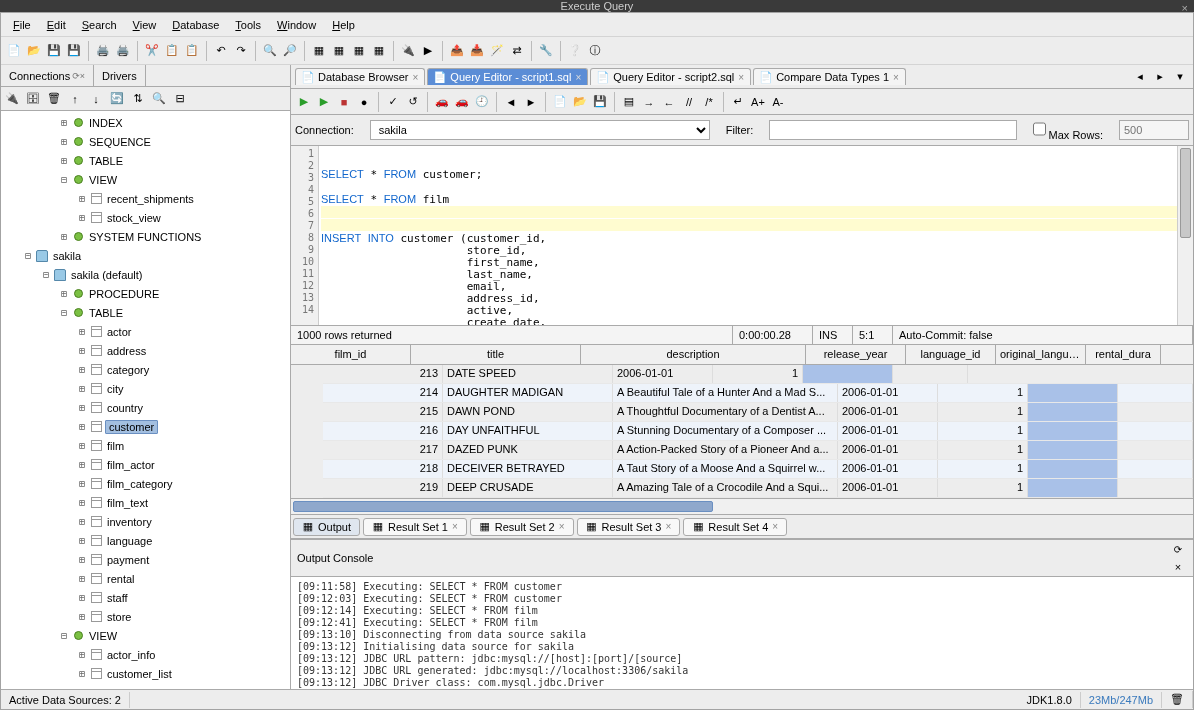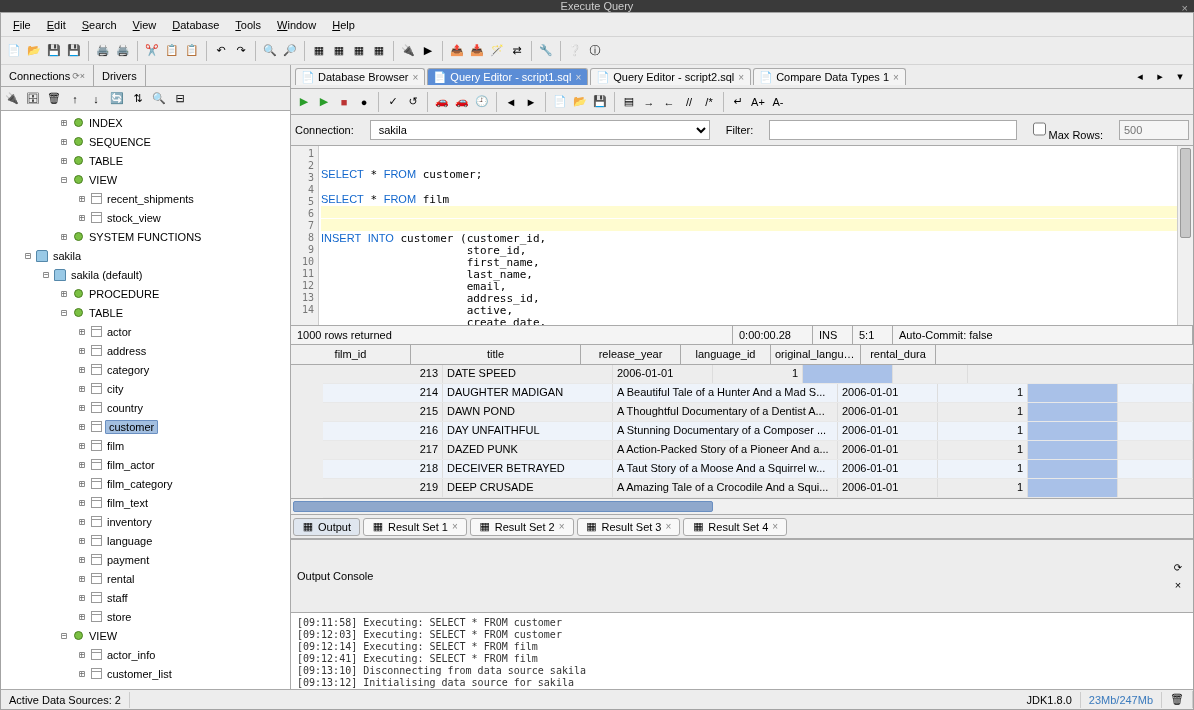--- a/index.html
+++ b/index.html
@@ -60,21 +60,21 @@
 .gc{border-right:1px solid #ddd;padding:2px 4px;overflow:hidden;white-space:nowrap;}
 .gc.num{text-align:right;}
 .gc.null{background:#a9c1e8;text-align:center;color:#333;}
 .grid-hscroll{height:16px;background:#f0f0f0;border-top:1px solid #aaa;position:relative;}
 .grid-hscroll .hthumb{position:absolute;top:2px;bottom:2px;left:2px;width:420px;background:#8fa8cc;border:1px solid #6a8fc1;border-radius:2px;}
 .result-tabs{display:flex;height:24px;background:#ededed;border-bottom:1px solid #aaa;align-items:center;padding:2px;}
 .rtab{display:flex;align-items:center;padding:2px 8px;gap:4px;border:1px solid #aaa;background:#f8f8f8;border-radius:3px;margin-right:3px;cursor:pointer;}
 .rtab.active{background:#dfe6ef;}
 .rtab .x{color:#888;font-size:10px;}
 .output-panel{height:150px;display:flex;flex-direction:column;border-top:1px solid #aaa;}
-.output-title{display:flex;justify-content:space-between;align-items:center;padding:18px 6px;background:#ededed;border-bottom:1px solid #aaa;}
+.output-title{display:flex;justify-content:space-between;align-items:center;padding:0 6px;background:#ededed;border-bottom:1px solid #aaa;}
 .output-body{flex:1;background:#fff;padding:4px 6px;font-family:monospace;font-size:10px;line-height:12px;overflow:auto;color:#333;}
 .statusbar{height:20px;background:#ededed;border-top:1px solid #aaa;display:flex;align-items:center;font-size:10px;}
 .statusbar .sc{padding:2px 8px;border-right:1px solid #ccc;}
 .statusbar .spacer{flex:1;}
 .sqicon{width:12px;height:12px;display:flex;align-items:center;justify-content:center;}
 </style>
 </head>
 <body>
 
 <div class="titlebar">
@@ -464,20 +464,21 @@
         <div class="cell" style="width:80px">0:00:00.28</div>
         <div class="cell" style="width:40px">INS</div>
         <div class="cell" style="width:40px">5:1</div>
         <div class="cell" style="width:300px">Auto-Commit: false</div>
       </div>
 
       <div class="grid-wrap">
         <div class="grid-head" id="gridhead">
             <div class="gh" style="width: 120px;">film_id</div>
             <div class="gh" style="width: 170px;">title</div>
+            <div class="gh" style="width: 225px;">description</div>
             <div class="gh" style="width: 100px;">release_year</div>
             <div class="gh" style="width: 90px;">language_id</div>
             <div class="gh" style="width: 90px;">original_languag...</div>
             <div class="gh" style="width: 75px;">rental_dura</div>
           </div>
         <div class="grid-body" id="gridbody">
             <div class="grow">
               <div class="gc num" style="width:120px">213</div>
               <div class="gc" style="width:170px">DATE SPEED</div>
               <div class="gc" style="width:100px">2006-01-01</div>

